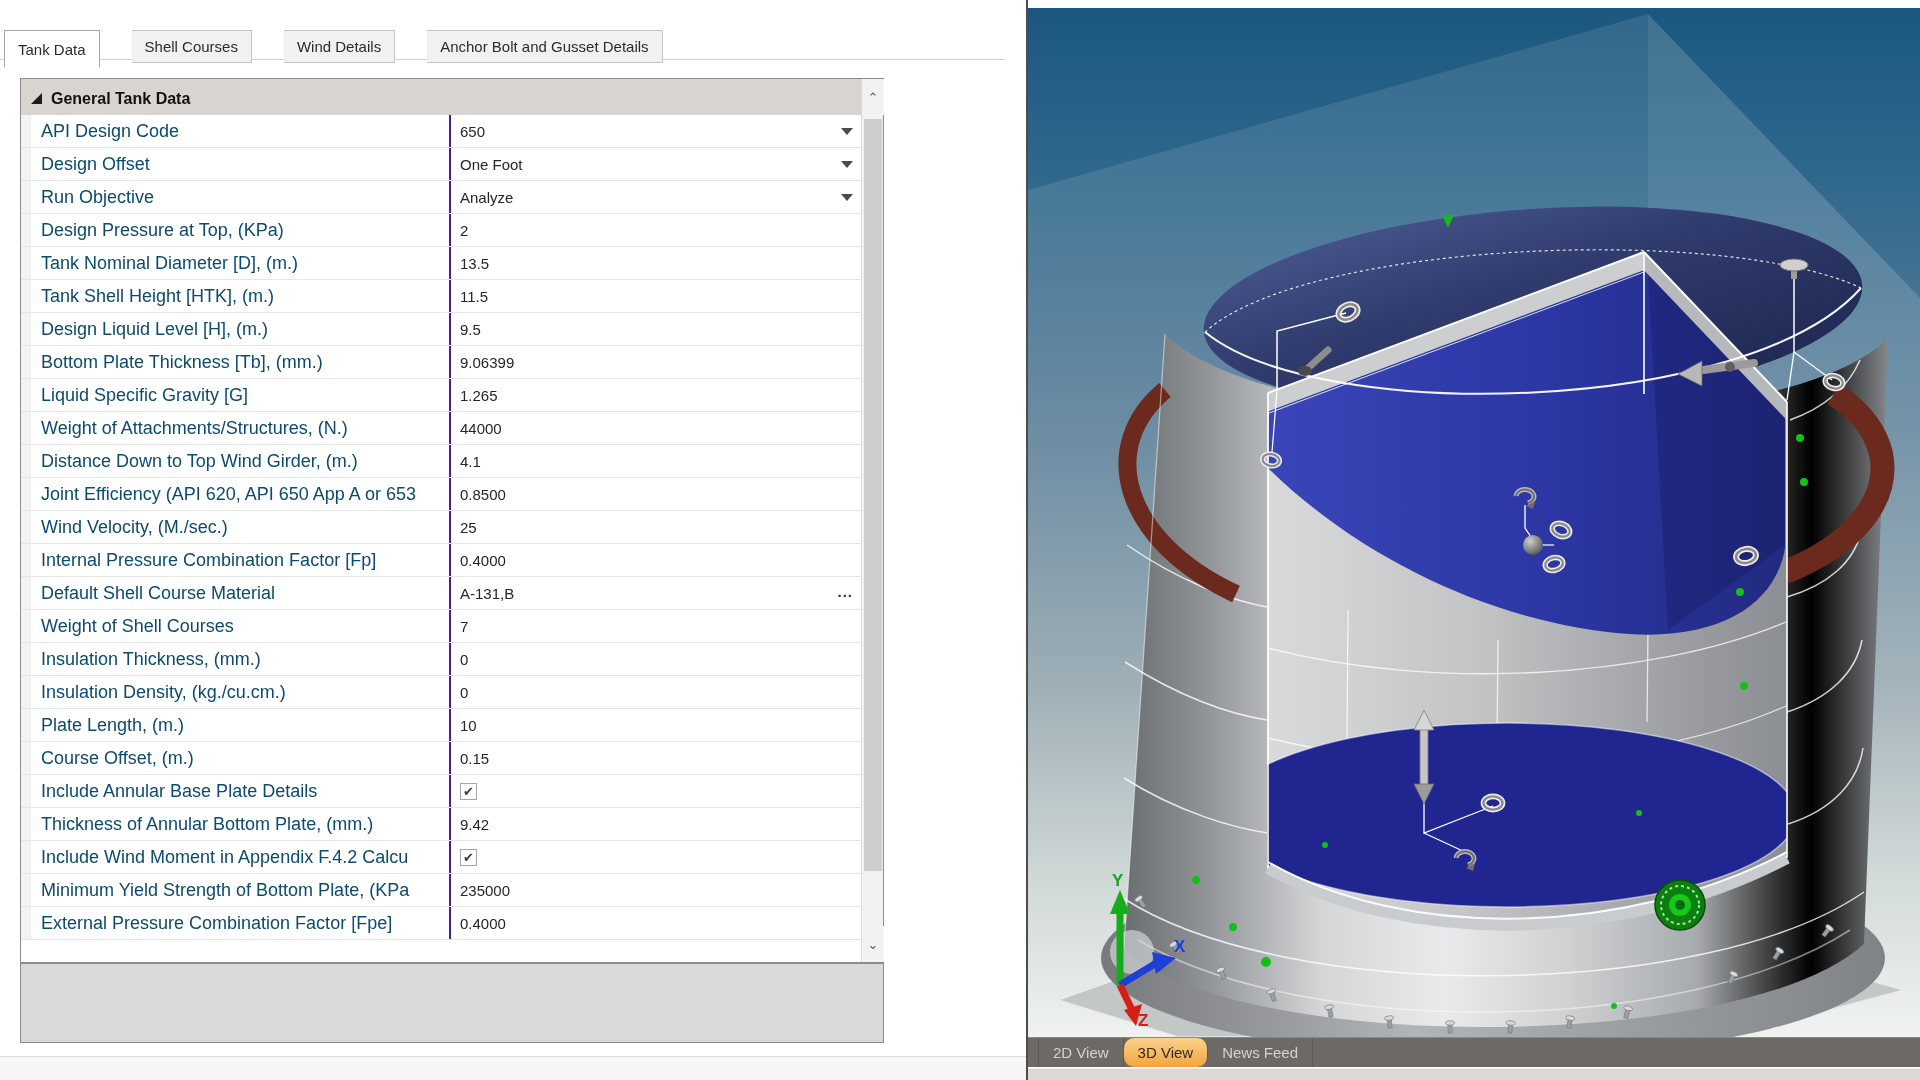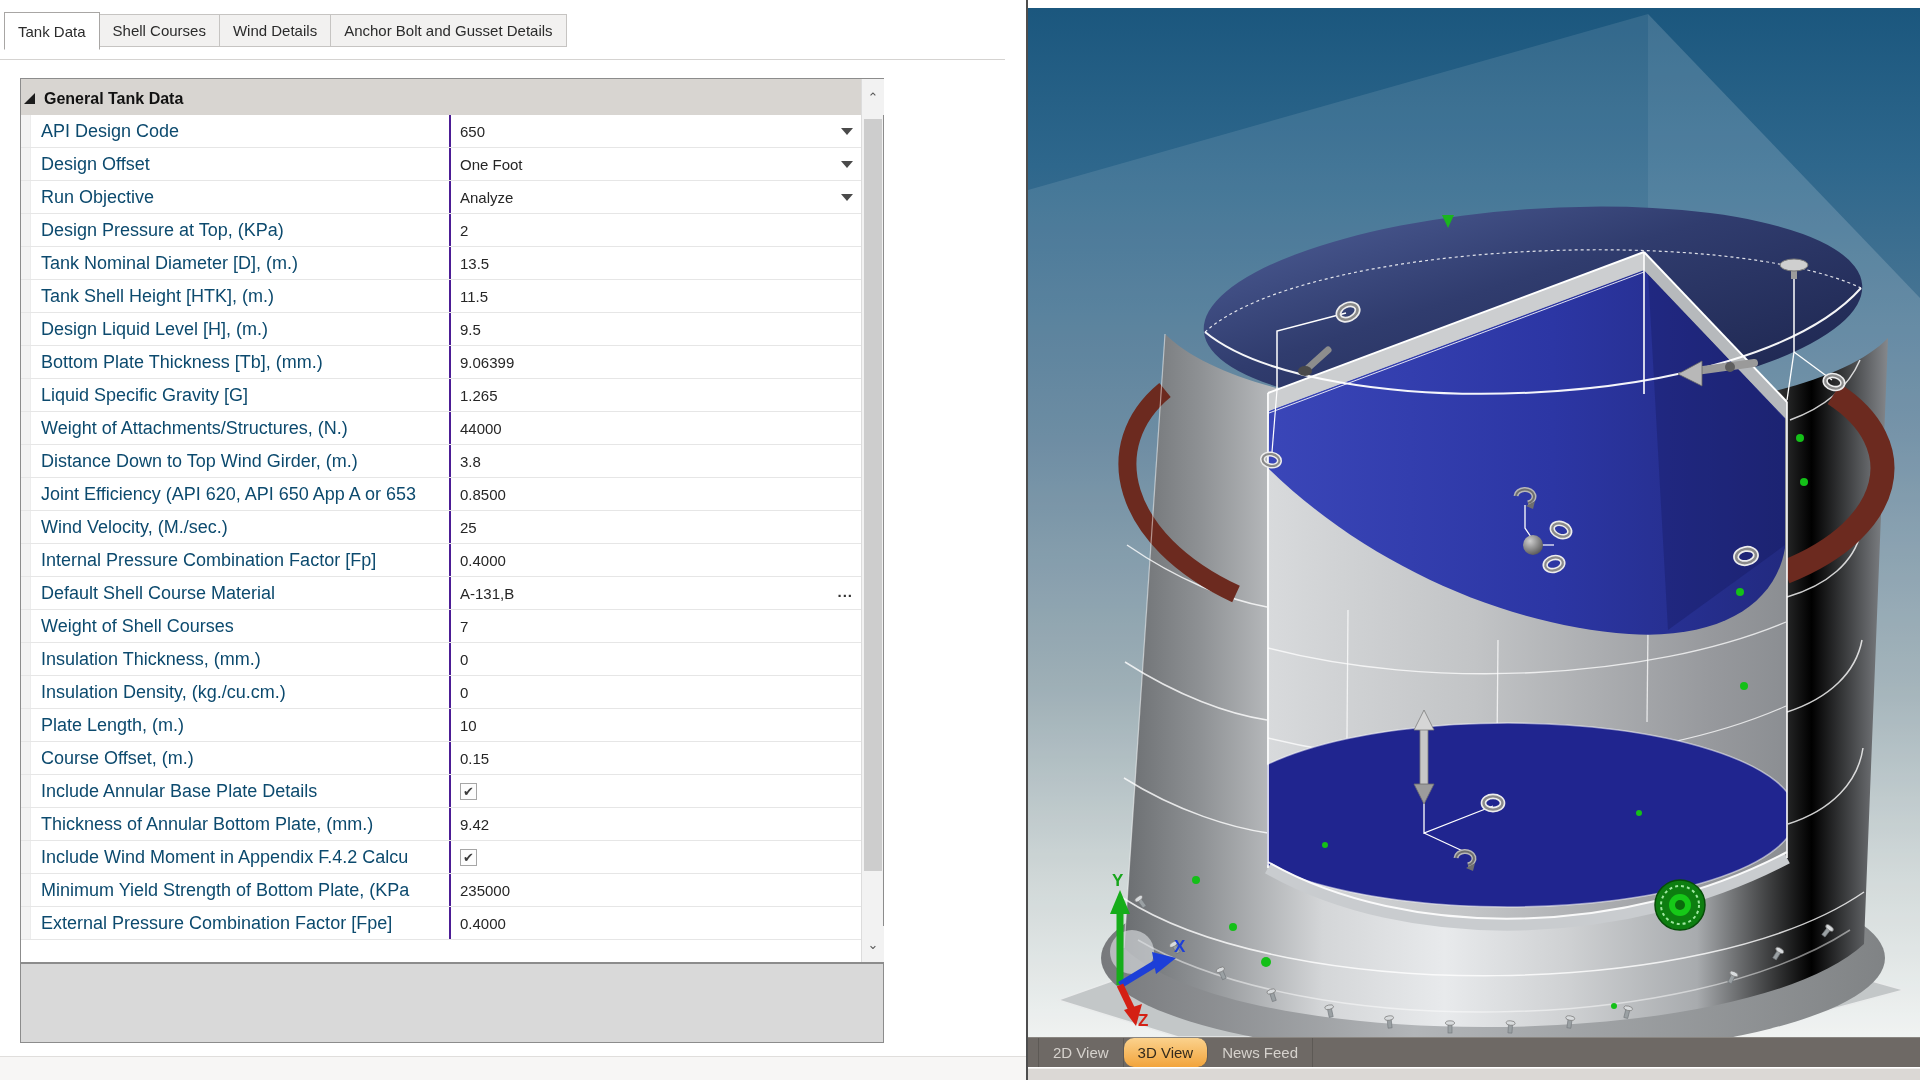--- a/index.html
+++ b/index.html
@@ -2,31 +2,31 @@
 <html style="--accent: #F2A43C;"><head>
 <meta charset="utf-8">
 <style>
   html,body{margin:0;padding:0;width:1920px;height:1080px;overflow:hidden;
     font-family:"Liberation Sans",sans-serif;background:#ffffff;}
   *{box-sizing:border-box;}
   :root{--accent:#F2A43C;--flange:#12A816;}
 
   
   .left-pane{position:absolute;left:0;top:0;width:1026px;height:1080px;background:#fff;}
-  .tab-strip{position:absolute;left:4px;top:12px;display:flex;align-items:center;z-index:3;}
+  .tab-strip{position:absolute;left:4px;top:30px;display:flex;align-items:flex-start;z-index:3;gap:32px;}
   .tab{height:33px;padding:0 13px;display:flex;align-items:center;font-size:15px;color:#2b2b2b;
     background:#f2f1f0;border:1px solid #c6c4c2;border-left:none;white-space:nowrap;cursor:default;}
   .tab:first-child{border-left:1px solid #c6c4c2;}
   .tab.active{height:38px;background:#fff;border:1px solid #a8a6a4;border-bottom:1px solid #fff;
     margin-bottom:-1px;position:relative;z-index:4;}
   .tab-baseline{position:absolute;left:0;top:59px;width:1005px;height:1px;background:#d5d3d1;}
 
   .grid-box{position:absolute;left:20px;top:78px;width:864px;height:965px;border:1px solid #8c8c8c;background:#fff;}
   .grid-header{position:absolute;left:0;top:0;right:22px;height:40px;background:#d8d5d1;
-    display:flex;align-items:center;padding-left:1px;border-bottom:1px solid #c2bfbb;}
+    display:flex;align-items:center;padding-left:8px;border-bottom:1px solid #c2bfbb;}
   .collapse-tri{width:11px;height:11px;background:#1c1c1c;clip-path:polygon(100% 0,100% 100%,0 100%);margin:0 9px 0 2px;}
   .grid-header span{font-weight:bold;font-size:16px;color:#111;}
   .rows-viewport{position:absolute;left:0;top:36px;right:22px;height:847px;overflow:hidden;background:#fff;}
   .grid-row{display:flex;height:33px;border-bottom:1px solid #e6e6e6;align-items:stretch;}
   .indent-cell{width:10px;background:#f3f3f3;border-right:1px solid #ececec;flex:0 0 auto;}
   .label-cell{width:420px;flex:0 0 auto;border-right:2px solid #4c1d95;display:flex;align-items:center;
     padding-left:10px;font-size:18px;color:#0c4a6e;white-space:nowrap;overflow:hidden;}
   .value-cell{flex:1;display:flex;align-items:center;padding-left:9px;font-size:15px;color:#262626;position:relative;white-space:nowrap;}
   .combo-arrow{position:absolute;right:8px;top:50%;margin-top:-3px;width:0;height:0;
     border-left:6px solid transparent;border-right:6px solid transparent;border-top:7px solid #4a4a4a;}
@@ -145,21 +145,21 @@
           <div class="indent-cell"></div>
           <div class="label-cell">Weight of Attachments/Structures, (N.)</div>
           <div class="value-cell">
             <span>44000</span>
           </div>
         </div>
         <div class="grid-row">
           <div class="indent-cell"></div>
           <div class="label-cell">Distance Down to Top Wind Girder, (m.)</div>
           <div class="value-cell">
-            <span>3.8</span>
+            <span>4.1</span>
           </div>
         </div>
         <div class="grid-row">
           <div class="indent-cell"></div>
           <div class="label-cell">Joint Efficiency (API 620, API 650 App A or 653</div>
           <div class="value-cell">
             <span>0.8500</span>
           </div>
         </div>
         <div class="grid-row">

